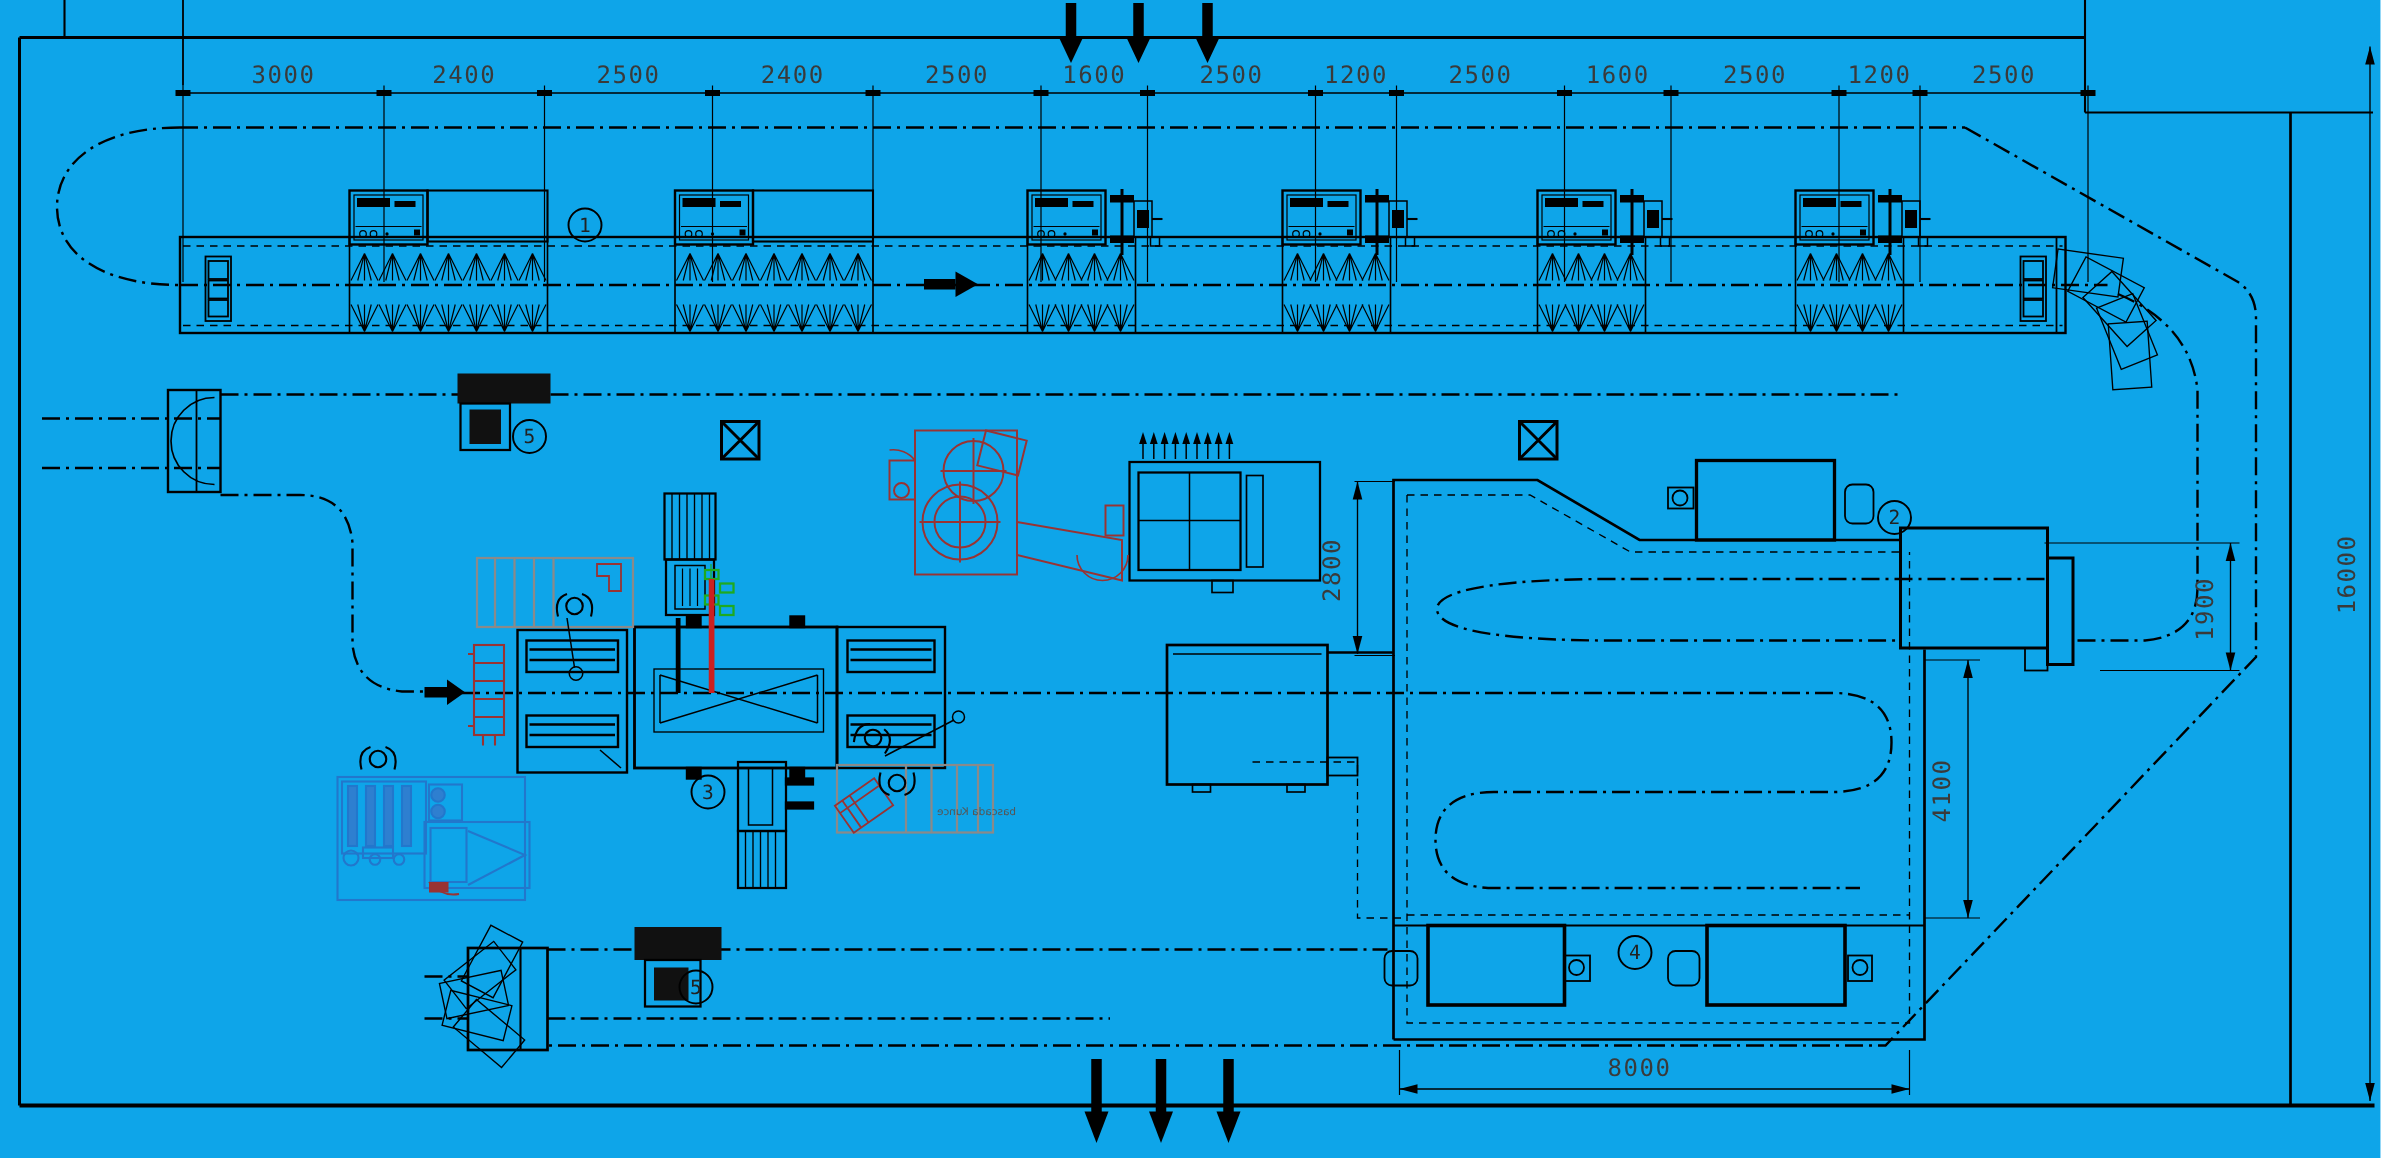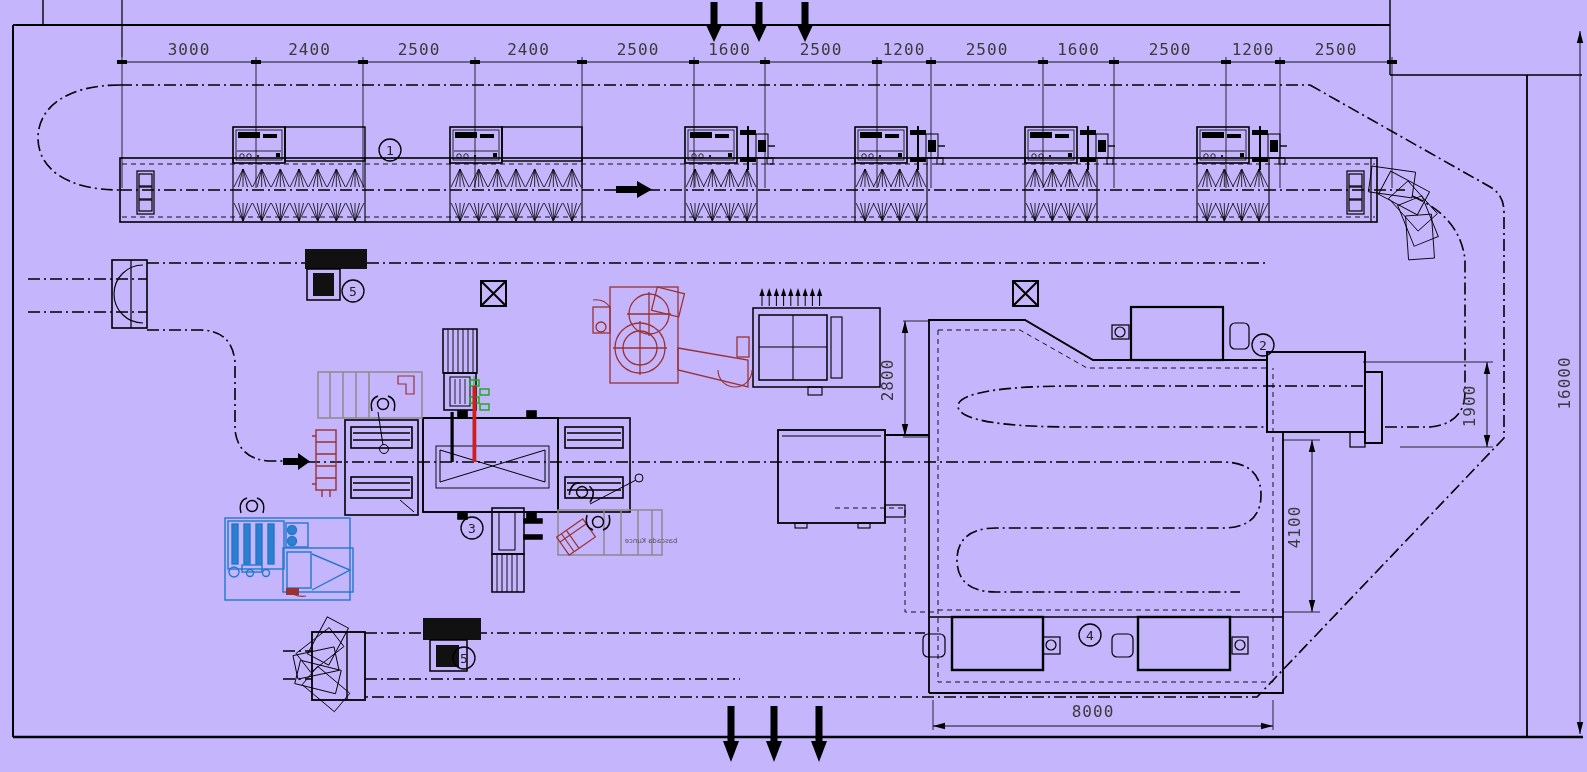--- a/index.html
+++ b/index.html
@@ -1,16 +1,16 @@
 <!DOCTYPE html>
 <html><head>
 <meta charset="utf-8">
 <style>
   html,body{margin:0;padding:0;background:#ffffff;}
-  .canvas{width:1587px;height:772px;background:#c4b5fd;position:relative;overflow:hidden;}
+  .canvas{width:1587px;height:772px;background:#0ea5e9;position:relative;overflow:hidden;}
   svg{display:block;}
   .cad-text{font-family:"DejaVu Sans Mono","Liberation Mono",monospace;fill:#3a3a3a;}
   .dim-label{font-size:16px;letter-spacing:1px;}
   .circ-label{font-size:13px;fill:#222;}
   .tiny-label{font-family:"DejaVu Sans","Liberation Sans",sans-serif;font-size:7px;fill:#555;}
   .ln{stroke:#000;fill:none;}
   .dashdot{stroke-dasharray:12 4 2 4;}
   .dashed{stroke-dasharray:5 4;}
 </style>
 </head>

